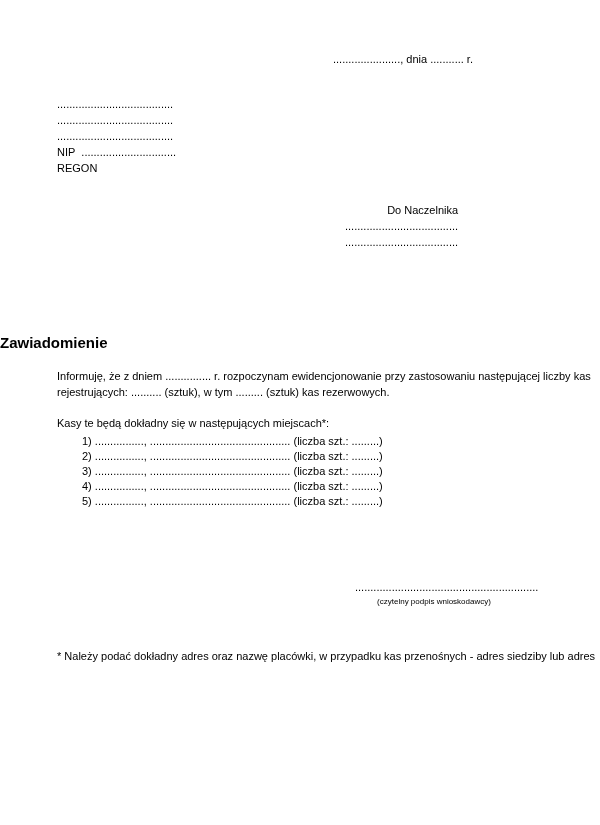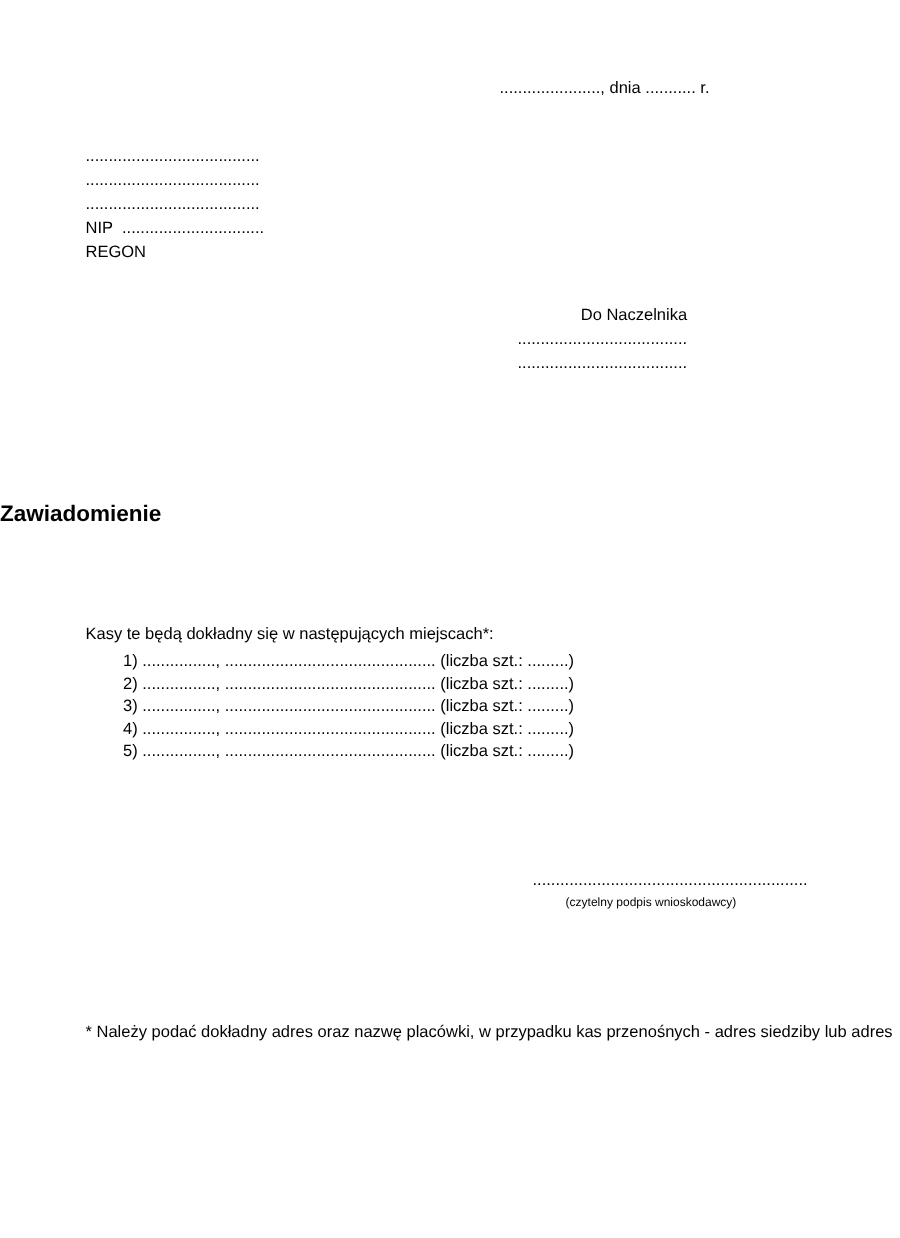--- a/index.html
+++ b/index.html
@@ -22,21 +22,21 @@
   .sender-block   { top: 96px;  left: 57px;  line-height: 16px; }
   .recipient-block{ top: 202px; left: 345px; line-height: 16px; text-align: right; }
   .doc-title      { top: 334px; left: 0; width: 600px; 
                     font-size: 15px; font-weight: bold; }
   .intro-block    { top: 368px; left: 57px; line-height: 16px; }
   .locations-head { top: 417px; left: 57px; }
   .locations-list { top: 434px; left: 82px; line-height: 15px; }
   .sig-line       { top: 581px; left: 355px; }
   .sig-caption    { top: 597px; left: 338px; width: 192px; text-align: center;
                     font-size: 8px; }
-  .footnote-block { top: 648px; left: 57px; line-height: 16px; margin-top: 32px; }
+  .footnote-block { top: 648px; left: 57px; line-height: 16px; }
 
   .nip-row .gap { display: inline-block; width: 6px; }
 </style>
 </head>
 <body>
 
 <div class="abs date-line">......................, dnia ........... r.</div>
 
 <div class="abs sender-block">
   <div>......................................</div>
@@ -48,20 +48,22 @@
 
 <div class="abs recipient-block">
   <div>Do Naczelnika</div>
   <div>.....................................</div>
   <div>.....................................</div>
 </div>
 
 <div class="abs doc-title">Zawiadomienie</div>
 
 <div class="abs intro-block">
+  <div>Informuję, że z dniem ............... r. rozpoczynam ewidencjonowanie przy zastosowaniu następującej liczby kas</div>
+  <div>rejestrujących: .......... (sztuk), w tym ......... (sztuk) kas rezerwowych.</div>
 </div>
 
 <div class="abs locations-head">Kasy te będą dokładny się w następujących miejscach*:</div>
 
 <div class="abs locations-list">
   <div>1) ................, .............................................. (liczba szt.: .........)</div>
   <div>2) ................, .............................................. (liczba szt.: .........)</div>
   <div>3) ................, .............................................. (liczba szt.: .........)</div>
   <div>4) ................, .............................................. (liczba szt.: .........)</div>
   <div>5) ................, .............................................. (liczba szt.: .........)</div>

